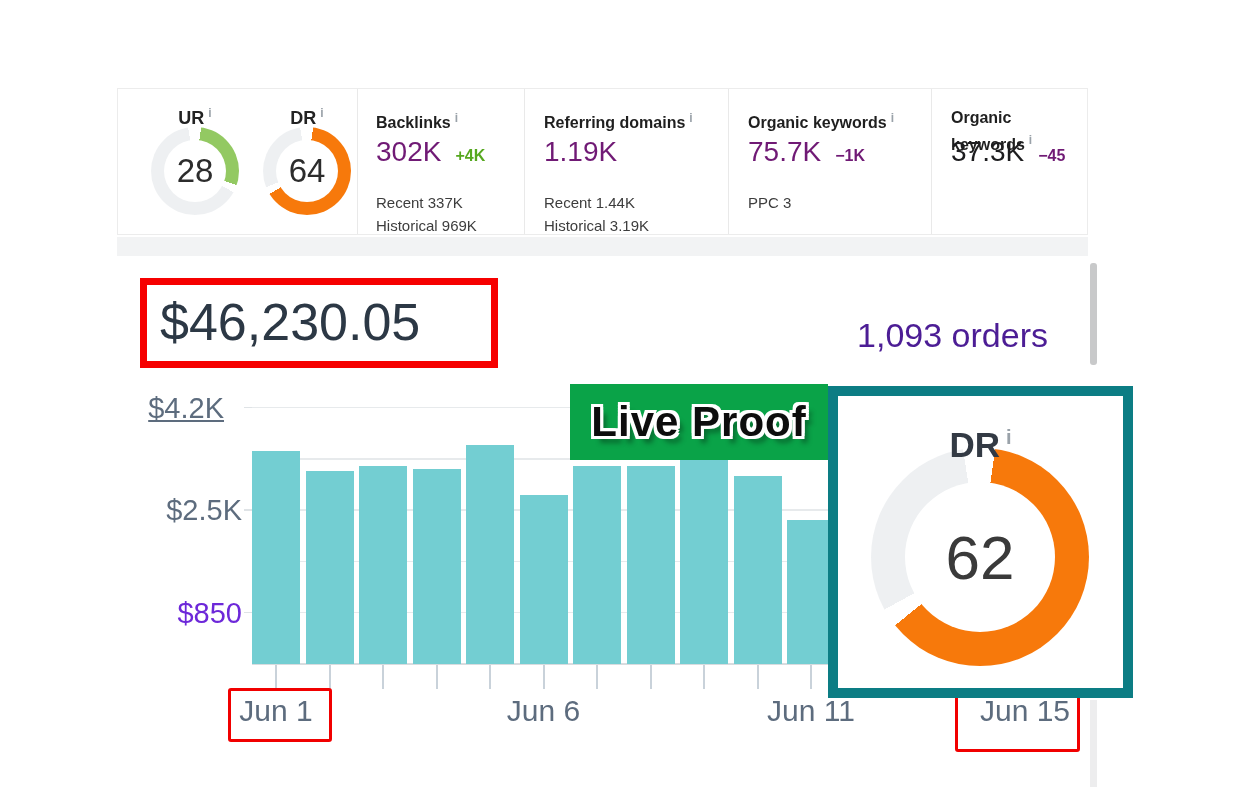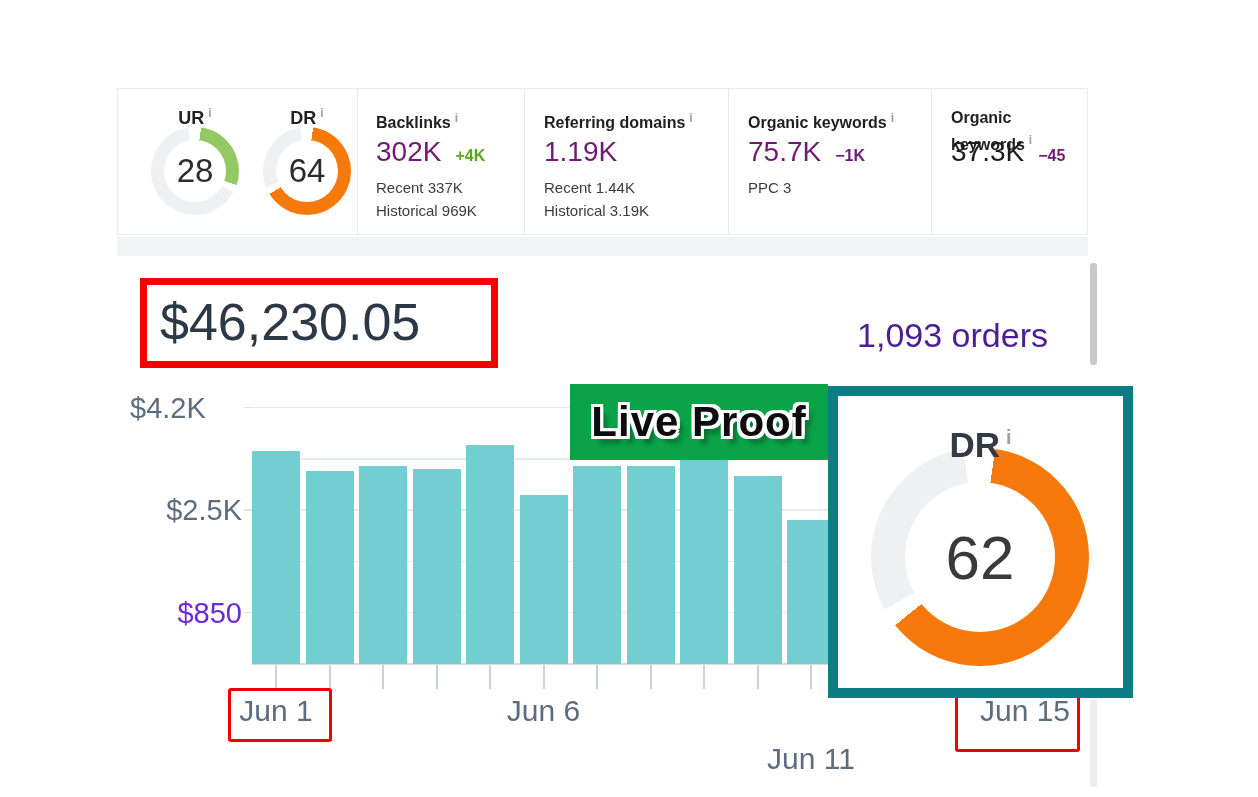--- a/index.html
+++ b/index.html
@@ -21,21 +21,21 @@
                     vertical-align:super;margin-left:4px;}
   .metric{position:absolute;top:18px;width:185px;}
   .m-label{font-size:16px;font-weight:bold;color:#1f1f1f;height:22px;line-height:22px;}
   .m-value{margin-top:6px;height:34px;line-height:34px;white-space:nowrap;}
   .m-value .val{font-size:28px;}
   .val.blue{color:#701a75;}
   .val.dark{color:#1d1d1f;}
   .delta{font-size:16px;font-weight:bold;margin-left:14px;}
   .delta.pos{color:#56a81f;}
   .delta.neg{color:#701a75;}
-  .m-sub{margin-top:7px;font-size:15px;color:#3d3d3d;line-height:23px;}
+  .m-sub{margin-top:22px;font-size:15px;color:#3d3d3d;line-height:23px;}
 
   .graystrip{position:absolute;left:117px;top:237px;width:971px;height:19px;background:#f2f3f4;}
 
   
   .total-box{position:absolute;left:140px;top:278px;width:358px;height:90px;
              border:7px solid #f60000;box-sizing:border-box;z-index:12;}
   .total-text{font-size:52px;font-weight:300;color:#2c3845;line-height:74px;padding-left:13px;
               letter-spacing:0px;white-space:nowrap;}
   .orders{position:absolute;left:700px;top:316px;width:348px;height:40px;text-align:right;
           font-size:34px;font-weight:300;color:#4c1d95;z-index:2;}
@@ -141,21 +141,21 @@
       <div style="position: absolute; left: 252px; top: 611.75px; width: 836px; height: 1.5px; background: rgb(231, 234, 236); z-index: 1;"></div>
       <div style="position: absolute; left: 252px; top: 560.5px; width: 836px; height: 1.5px; background: rgb(231, 234, 236); z-index: 1;"></div>
       <div style="position: absolute; left: 252px; top: 509.25px; width: 836px; height: 1.5px; background: rgb(231, 234, 236); z-index: 1;"></div>
       <div style="position: absolute; left: 252px; top: 458px; width: 836px; height: 1.5px; background: rgb(231, 234, 236); z-index: 1;"></div>
       <div style="position: absolute; left: 252px; top: 406.75px; width: 836px; height: 1.5px; background: rgb(231, 234, 236); z-index: 1;"></div>
       <div style="position: absolute; left: 244px; top: 611.75px; width: 8px; height: 1.5px; background: rgb(223, 227, 230); z-index: 1;"></div>
       <div style="position: absolute; left: 130px; top: 595.75px; width: 112px; text-align: right; font-size: 29px; line-height: 34px; color: #6d28d9; font-weight: 300; z-index: 2;">$850</div>
       <div style="position: absolute; left: 244px; top: 509.25px; width: 8px; height: 1.5px; background: rgb(223, 227, 230); z-index: 1;"></div>
       <div style="position: absolute; left: 130px; top: 493.25px; width: 112px; text-align: right; font-size: 29px; line-height: 34px; color: rgb(93, 108, 126); font-weight: 300; z-index: 2;">$2.5K</div>
       <div style="position: absolute; left: 244px; top: 406.75px; width: 8px; height: 1.5px; background: rgb(223, 227, 230); z-index: 1;"></div>
-      <div style="position: absolute; left: 130px; top: 390.75px; width: 112px; text-align: left; font-size: 29px; line-height: 34px; color: rgb(93, 108, 126); font-weight: 300; z-index: 2;">$4.2K</div>
+      <div style="position: absolute; left: 112px; top: 390.75px; width: 112px; text-align: right; font-size: 29px; line-height: 34px; color: rgb(93, 108, 126); font-weight: 300; z-index: 2; text-decoration: underline;">$4.2K</div>
       <div style="position: absolute; left: 252px; top: 663px; width: 836px; height: 2px; background: rgb(216, 220, 223); z-index: 4;"></div>
       <div style="position: absolute; left: 252px; top: 451.162px; width: 48px; height: 212.838px; background: rgb(115, 206, 210); z-index: 5;"></div>
       <div style="position: absolute; left: 275px; top: 664px; width: 2px; height: 25px; background: rgb(201, 210, 218); z-index: 3;"></div>
       <div style="position: absolute; left: 305.5px; top: 471.059px; width: 48px; height: 192.941px; background: rgb(115, 206, 210); z-index: 5;"></div>
       <div style="position: absolute; left: 328.5px; top: 664px; width: 2px; height: 25px; background: rgb(201, 210, 218); z-index: 3;"></div>
       <div style="position: absolute; left: 359px; top: 465.632px; width: 48px; height: 198.368px; background: rgb(115, 206, 210); z-index: 5;"></div>
       <div style="position: absolute; left: 382px; top: 664px; width: 2px; height: 25px; background: rgb(201, 210, 218); z-index: 3;"></div>
       <div style="position: absolute; left: 412.5px; top: 468.647px; width: 48px; height: 195.353px; background: rgb(115, 206, 210); z-index: 5;"></div>
       <div style="position: absolute; left: 435.5px; top: 664px; width: 2px; height: 25px; background: rgb(201, 210, 218); z-index: 3;"></div>
       <div style="position: absolute; left: 466px; top: 445.132px; width: 48px; height: 218.868px; background: rgb(115, 206, 210); z-index: 5;"></div>
@@ -175,21 +175,21 @@
       <div style="position: absolute; left: 840.5px; top: 465.029px; width: 48px; height: 198.971px; background: rgb(115, 206, 210); z-index: 5;"></div>
       <div style="position: absolute; left: 863.5px; top: 664px; width: 2px; height: 25px; background: rgb(201, 210, 218); z-index: 3;"></div>
       <div style="position: absolute; left: 894px; top: 465.029px; width: 48px; height: 198.971px; background: rgb(115, 206, 210); z-index: 5;"></div>
       <div style="position: absolute; left: 917px; top: 664px; width: 2px; height: 25px; background: rgb(201, 210, 218); z-index: 3;"></div>
       <div style="position: absolute; left: 947.5px; top: 465.029px; width: 48px; height: 198.971px; background: rgb(115, 206, 210); z-index: 5;"></div>
       <div style="position: absolute; left: 970.5px; top: 664px; width: 2px; height: 25px; background: rgb(201, 210, 218); z-index: 3;"></div>
       <div style="position: absolute; left: 1001px; top: 465.029px; width: 48px; height: 198.971px; background: rgb(115, 206, 210); z-index: 5;"></div>
       <div style="position: absolute; left: 1024px; top: 664px; width: 2px; height: 25px; background: rgb(201, 210, 218); z-index: 3;"></div>
       <div style="position: absolute; left: 201px; top: 694px; width: 150px; text-align: center; font-size: 30px; color: rgb(93, 108, 126); font-weight: 300; z-index: 8;">Jun 1</div>
       <div style="position: absolute; left: 468.5px; top: 694px; width: 150px; text-align: center; font-size: 30px; color: rgb(93, 108, 126); font-weight: 300; z-index: 8;">Jun 6</div>
-      <div style="position: absolute; left: 736px; top: 694px; width: 150px; text-align: center; font-size: 30px; color: rgb(93, 108, 126); font-weight: 300; z-index: 8; margin-top: 48px;">Jun 11</div>
+      <div style="position: absolute; left: 736px; top: 694px; width: 150px; text-align: center; font-size: 30px; color: rgb(93, 108, 126); font-weight: 300; z-index: 8;">Jun 11</div>
       <div style="position: absolute; left: 950px; top: 694px; width: 150px; text-align: center; font-size: 30px; color: rgb(93, 108, 126); font-weight: 300; z-index: 8;">Jun 15</div>
     </div>
 
   <div class="sb-thumb"></div>
   <div class="sb-track"></div>
 
   <div class="banner" style="background:#0aa348">
     <span class="banner-text">Live Proof</span>
   </div>
 

